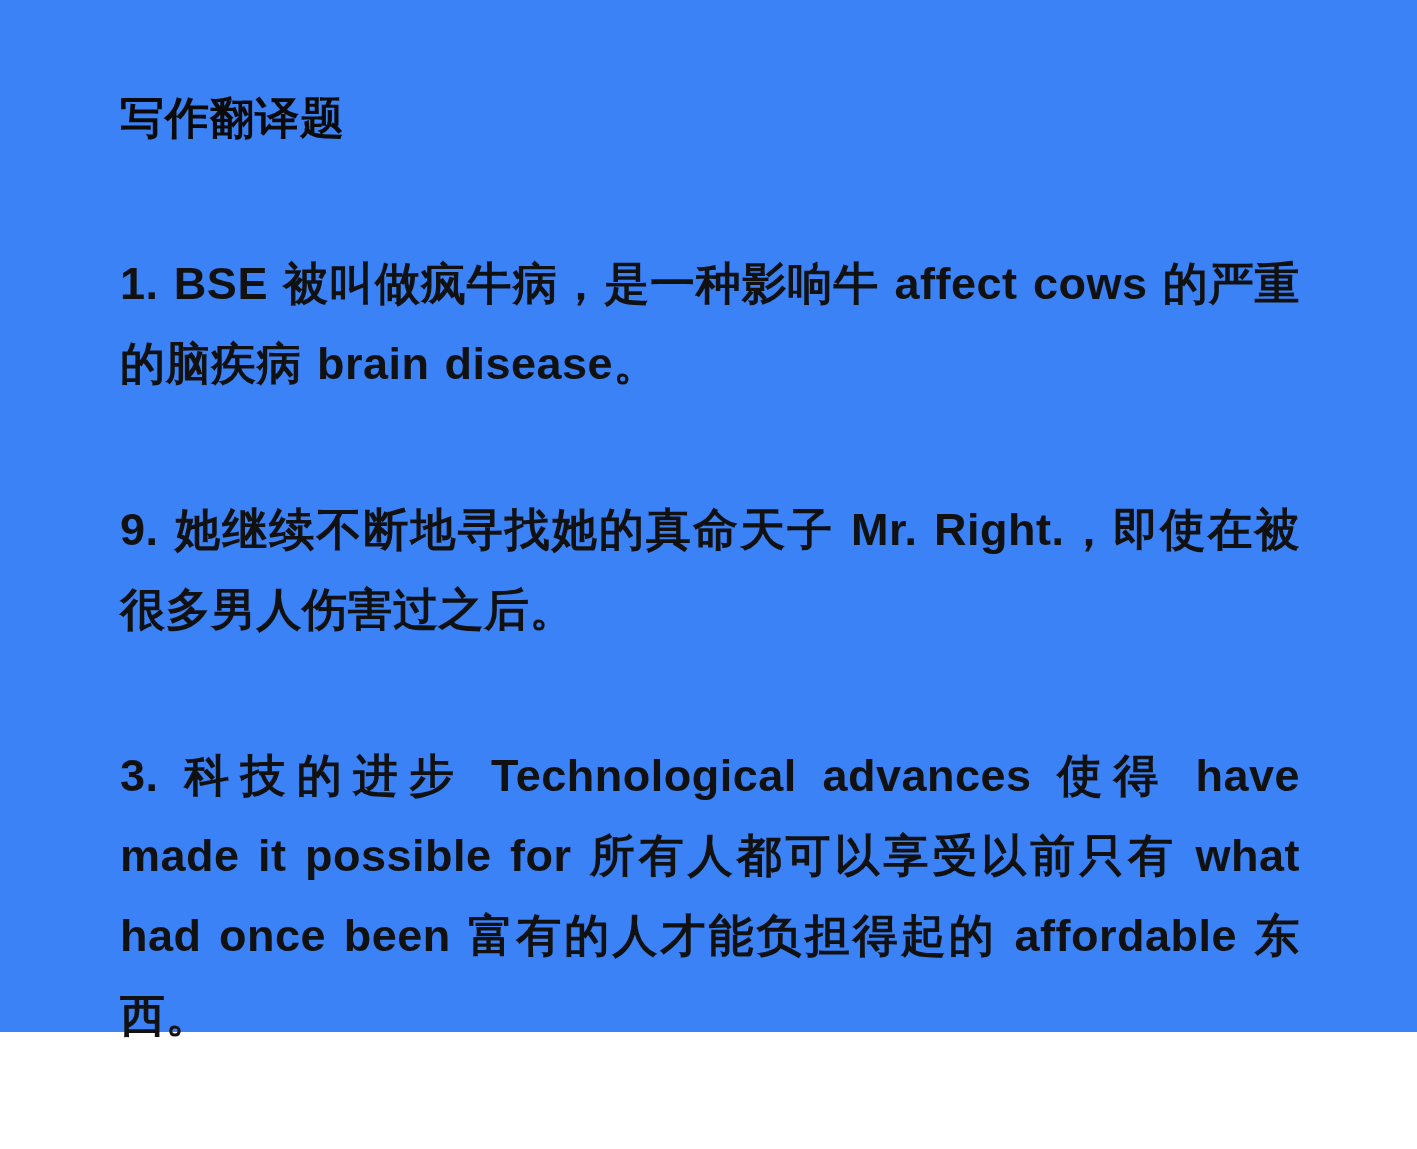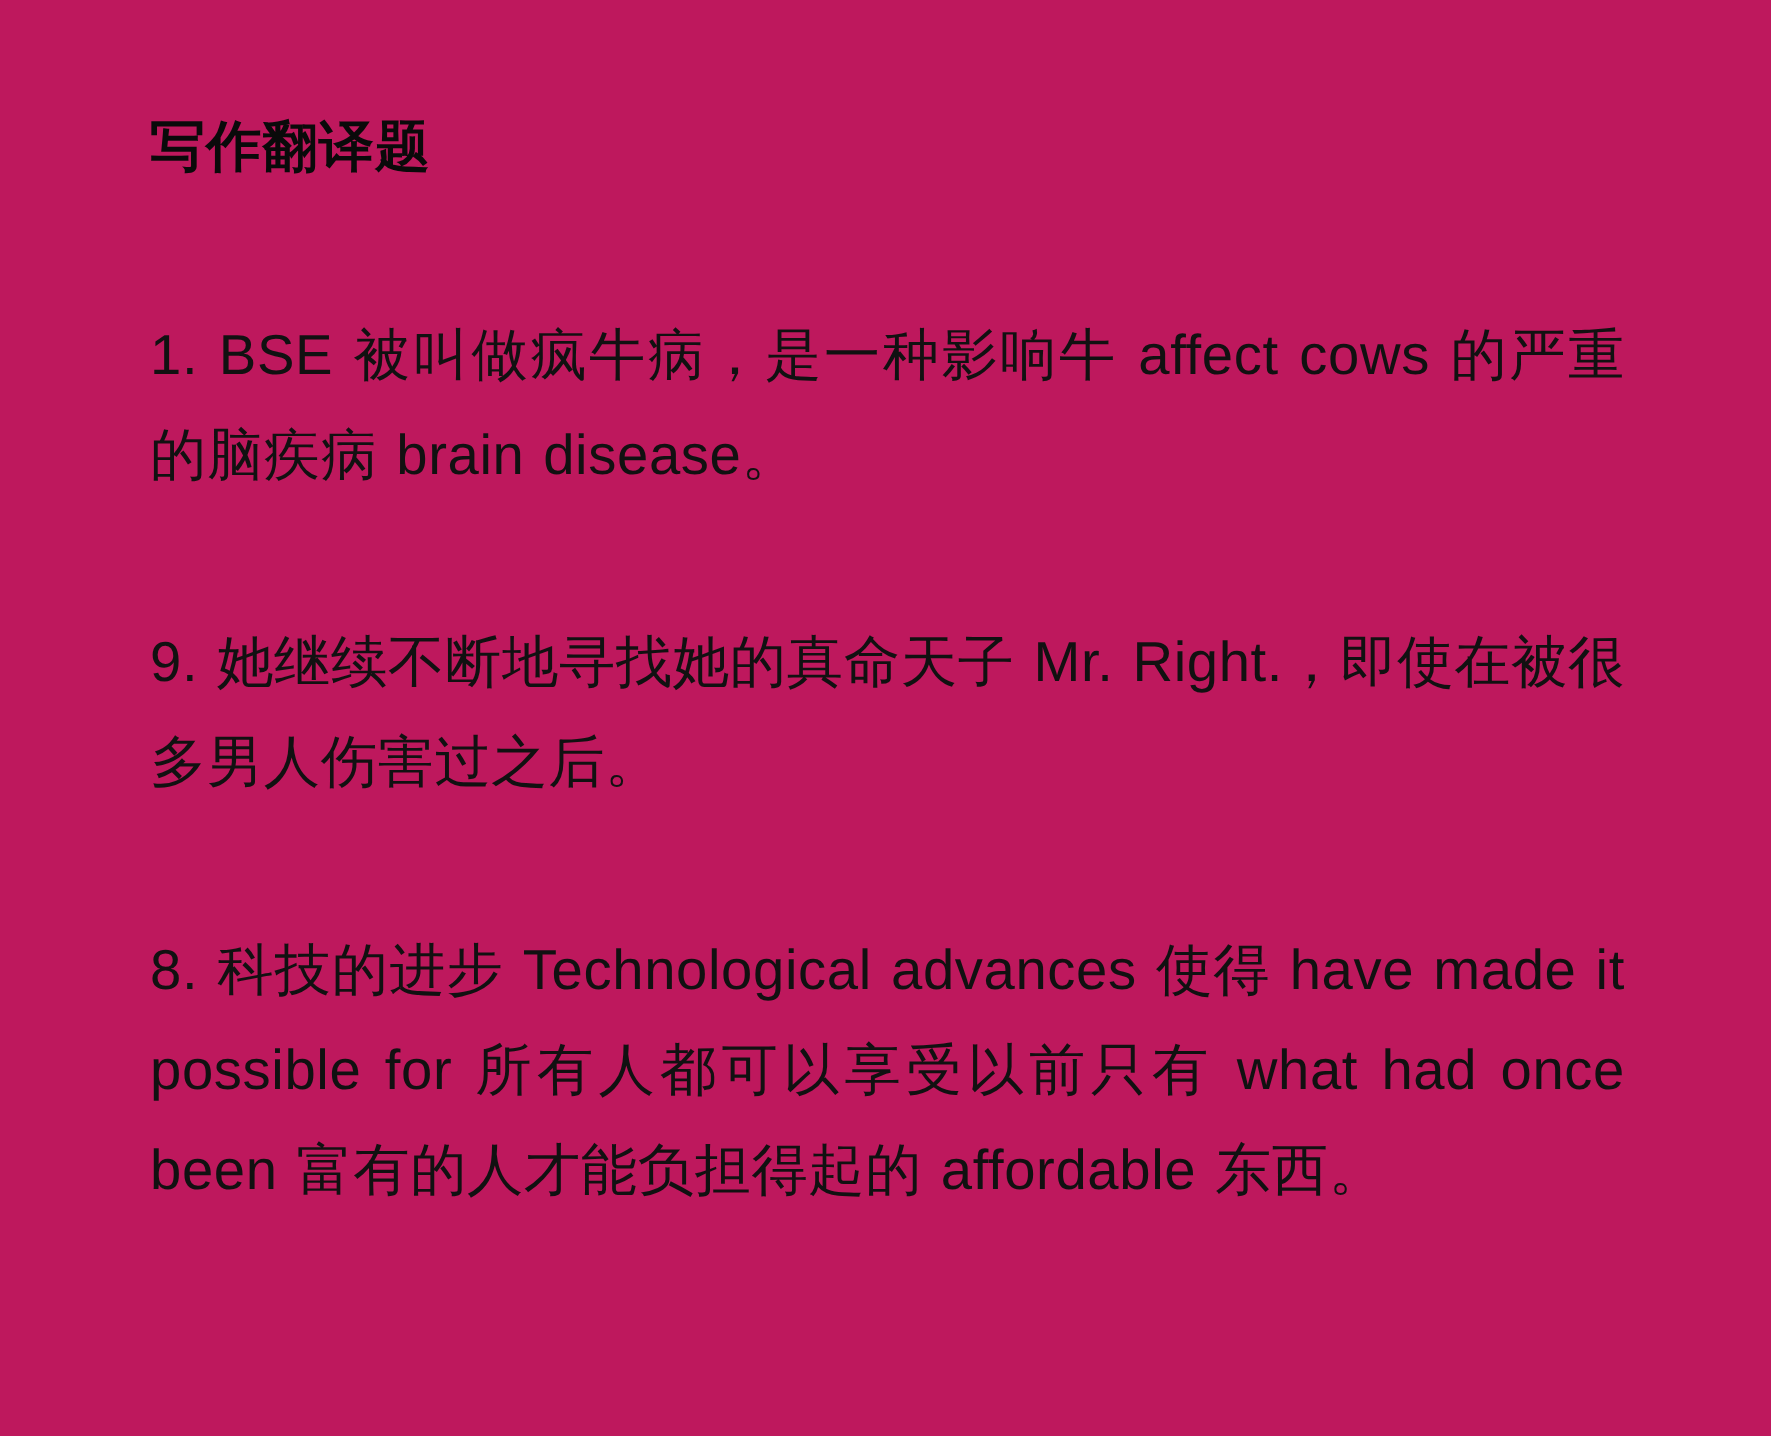--- a/index.html
+++ b/index.html
@@ -10,50 +10,51 @@
   body {
     width: 1417px;
     height: 1149px;
     overflow: hidden;
     font-family: "Liberation Sans", "DejaVu Sans", sans-serif;
     color: #111111;
   }
   .page {
     box-sizing: border-box;
     width: 1417px;
-    height: 1149px;
+    height: 1032px;
     padding: 88px 117px 0 120px;
-    background: #be185d;
+    background: #3b82f6;
   }
   .doc-title {
     font-size: 44px;
     line-height: 60px;
     font-weight: bold;
     letter-spacing: 1px;
     color: #0a0a0a;
     margin: 0;
   }
   .item {
     font-size: 45px;
     line-height: 80px;
     text-align: justify;
     text-justify: inter-ideograph;
     letter-spacing: 0.5px;
     word-spacing: 2px;
     margin: 86px 0 0 0;
     color: #111111;
+    font-weight: bold;
   }
   .item:first-of-type {
     margin-top: 96px;
   }
 </style>
 </head>
 <body>
 
 <div class="page">
   <h1 class="doc-title">写作翻译题</h1>
 
   <p class="item">1. BSE 被叫做疯牛病，是一种影响牛 affect cows 的严重的脑疾病 brain disease。</p>
 
   <p class="item">9. 她继续不断地寻找她的真命天子 Mr. Right.，即使在被很多男人伤害过之后。</p>
 
-  <p class="item">8. 科技的进步 Technological advances 使得 have made it possible for 所有人都可以享受以前只有 what had once been 富有的人才能负担得起的 affordable 东西。</p>
+  <p class="item">3. 科技的进步 Technological advances 使得 have made it possible for 所有人都可以享受以前只有 what had once been 富有的人才能负担得起的 affordable 东西。</p>
 </div>
 
 </body></html>

